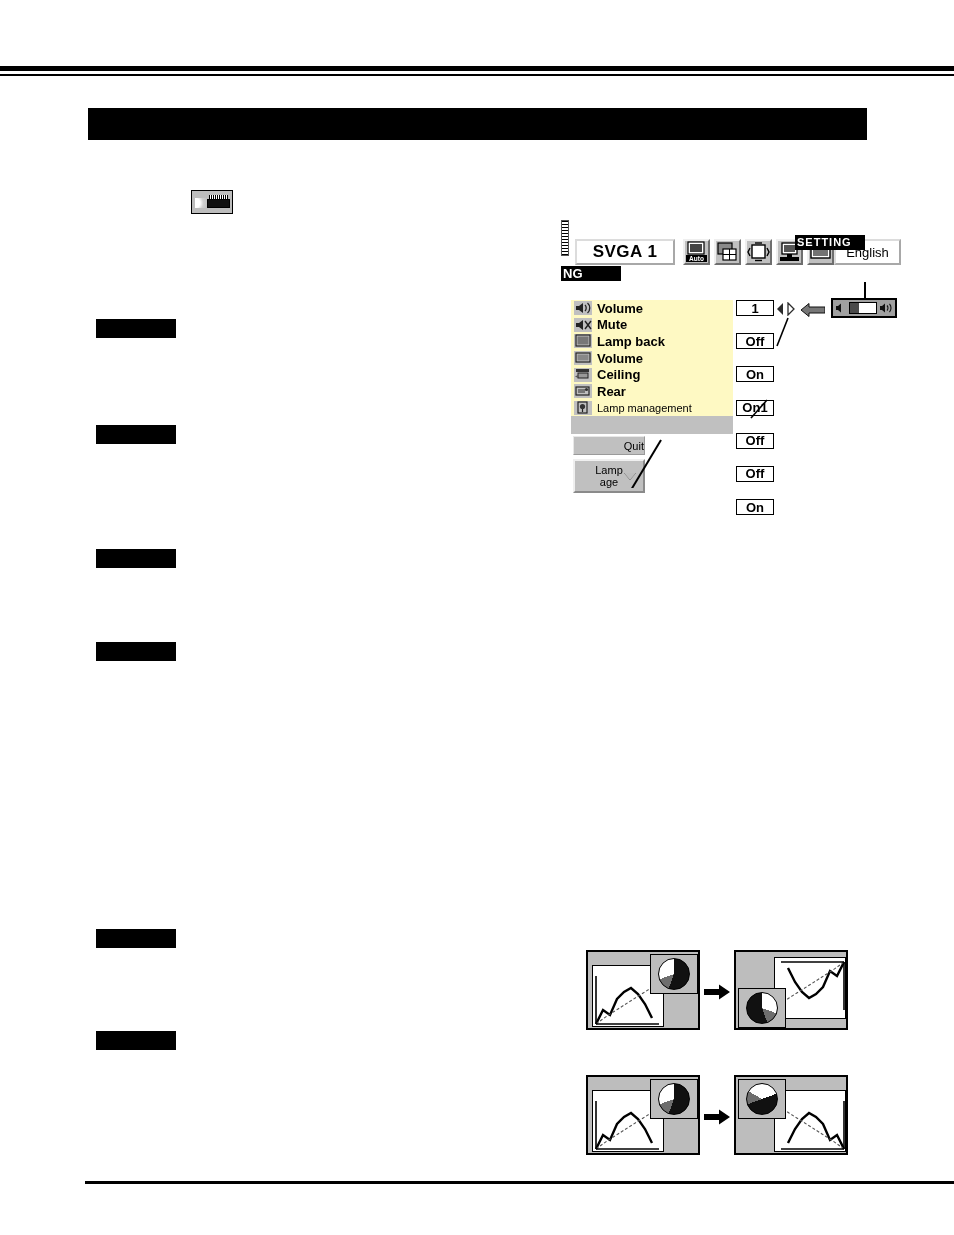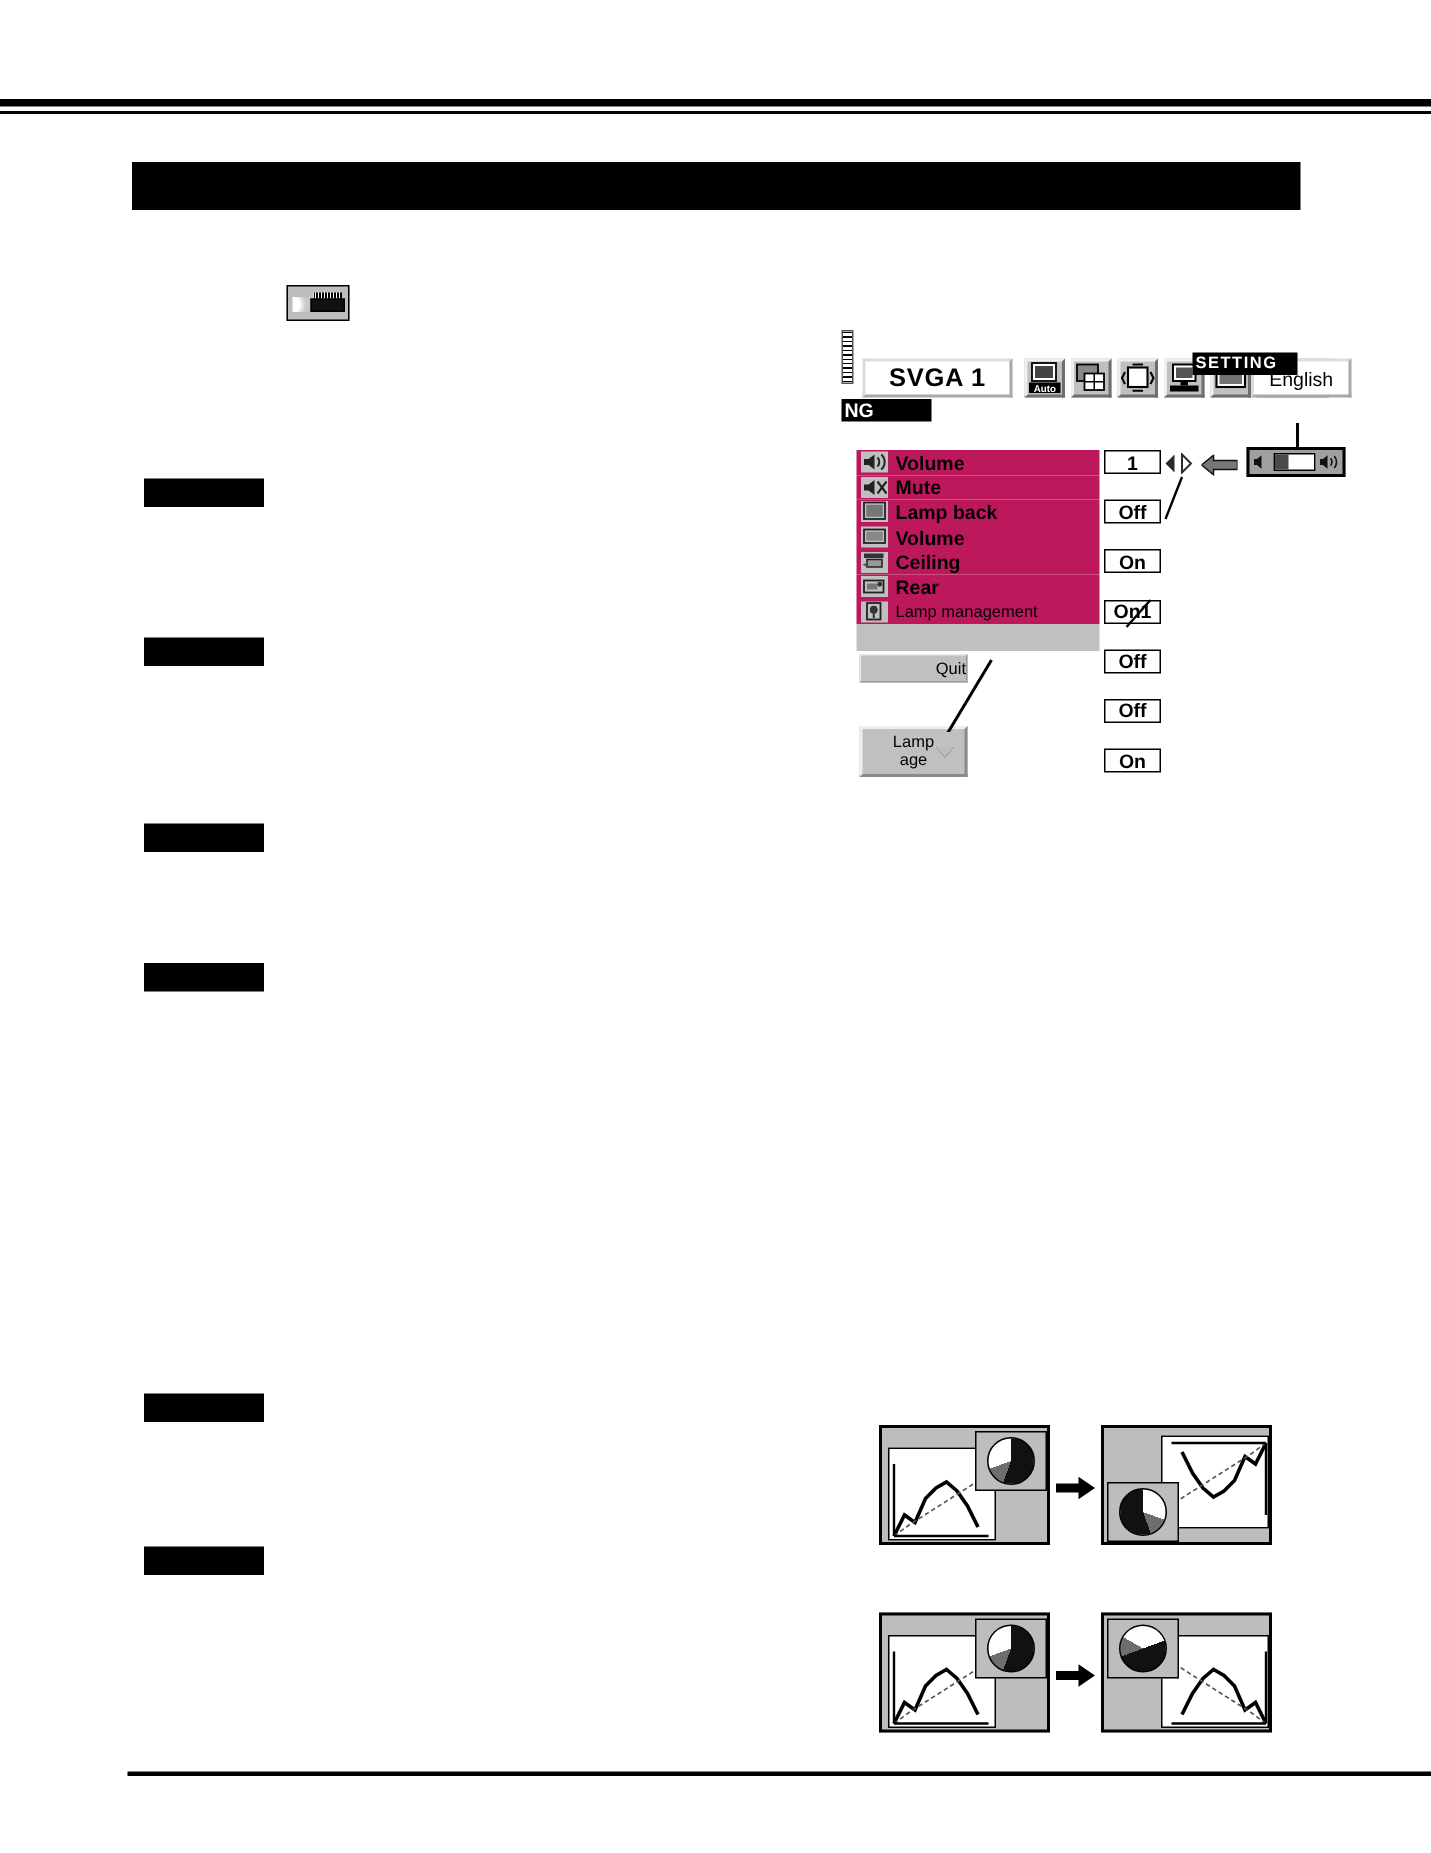--- a/index.html
+++ b/index.html
@@ -96,21 +96,21 @@
     background:#000; color:#fff;
     font-size:13px; font-weight:bold;
     padding-left:2px; box-sizing:border-box; line-height:15px;
     overflow:hidden; white-space:nowrap;
   }
 
   
   .menu-list { left:10px; top:82px; width:162px; }
   .menu-row {
     position:relative; height:16.6px; display:flex; align-items:center;
-    background:#be185d;
+    background:#fef9c3;
   }
   .menu-row .ricon {
     width:18px; height:14px; margin-left:3px; flex:none;
     background:#c0c0c0; position:relative;
   }
   .menu-row .rlabel {
     font-size:13px; color:#000; font-weight:bold;
     margin-left:5px; white-space:nowrap;
   }
   .menu-row.small .rlabel { font-size:11px; font-weight:normal; }
@@ -147,21 +147,21 @@
     border-top-color:#e8e8e8; border-left-color:#e8e8e8;
     box-sizing:border-box; display:flex; align-items:center; justify-content:flex-end;
     font-size:11px; color:#000;
   }
   .btn-lamp {
     left:12px; top:241px; width:72px; height:34px;
     background:#c0c0c0; border:2px solid #8a8a8a;
     border-top-color:#efefef; border-left-color:#efefef;
     box-sizing:border-box; position:absolute;
     display:flex; align-items:center; justify-content:center;
-    font-size:11px; color:#000; text-align:center; line-height:1.1;margin-top:25px;
+    font-size:11px; color:#000; text-align:center; line-height:1.1;
   }
   .lamp-caret {
     position:absolute; right:7px; top:12px;
     width:0; height:0; border-left:6px solid transparent;
     border-right:6px solid transparent; border-top:7px solid #bdbdbd;
     filter:drop-shadow(0 0 0 #000);
   }
 
   
   .illus { width:262px; height:86px; }

